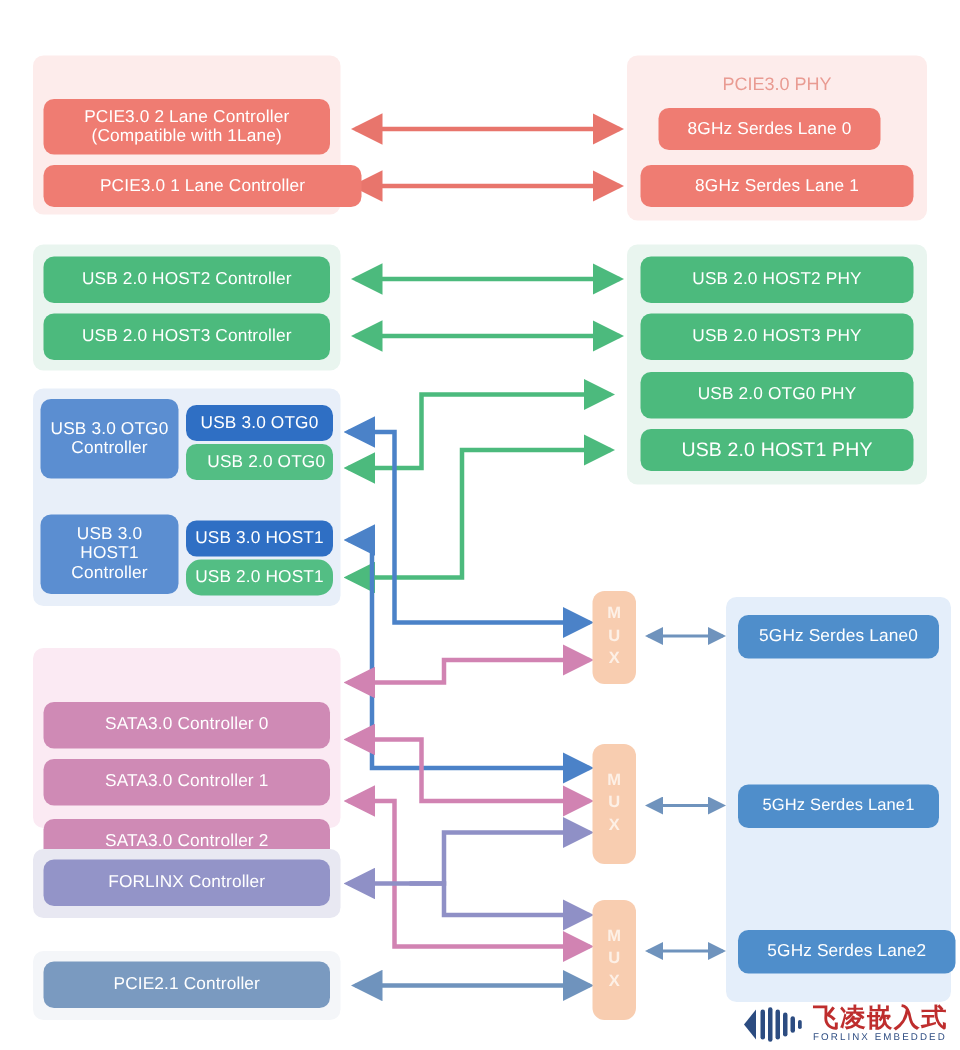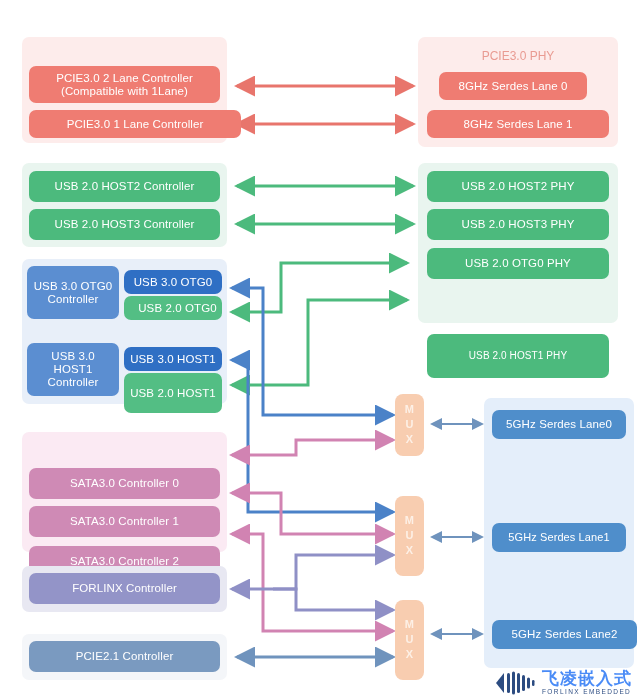--- a/index.html
+++ b/index.html
@@ -50,21 +50,21 @@
 
   
   #wires{position:absolute;left:0;top:0;width:640px;height:700px;pointer-events:none;}
 
   
   #wm{
     position:absolute;right:8px;bottom:4px;
     display:flex;align-items:center;gap:6px;opacity:.92;
   }
   #wm .wm-txt{display:flex;flex-direction:column;line-height:1;}
-  #wm .wm-cn{font-size:17px;font-weight:700;color:#3b82f6;letter-spacing:1px;}
+  #wm .wm-cn{font-size:17px;font-weight:700;color:#b91c1c;letter-spacing:1px;}
   #wm .wm-en{font-size:6.5px;color:#1b3d77;letter-spacing:1.4px;margin-top:2px;}
 </style>
 </head>
 <body>
 
 <div id="stage">
 
   <svg id="wires" viewBox="0 0 640 700">
     <defs>
       <marker id="aR-red" markerWidth="7" markerHeight="7" refX="6" refY="3.5" orient="auto">
@@ -180,21 +180,21 @@
 
   <div class="blk blue" style="left:27px;top:343px;width:92px;height:53px;font-size:11.5px;">
     <span style="display:block;">
       <span>USB 3.0 HOST1</span><br>
       <span>Controller</span>
     </span>
   </div>
   <div class="blk blue-d" style="left:124px;top:347px;width:98px;height:24px;font-size:11.5px;">
       <span>USB 3.0 HOST1</span>
     </div>
-  <div class="blk green2" style="left:124px;top:373px;width:98px;height:40px;font-size:11.5px;">
+  <div class="blk green2" style="left:124px;top:373px;width:98px;height:24px;font-size:11.5px;border-radius:10px;">
       <span>USB 2.0 HOST1</span>
     </div>
 
   <div class="panel sata" style="left:22px;top:432px;width:205px;height:120px;"></div>
   <div class="blk pink" style="left:29px;top:440px;width:191px;height:31px;font-size:11.5px;">
       <span>SATA3.0 Controller 0</span>
     </div>
   <div class="blk pink" style="left:29px;top:478px;width:191px;height:31px;font-size:11.5px;">
       <span>SATA3.0 Controller 1</span>
     </div>
@@ -224,21 +224,21 @@
   <div class="panel phy2" style="left:418px;top:163px;width:200px;height:160px;"></div>
   <div class="blk green" style="left:427px;top:171px;width:182px;height:31px;font-size:11.5px;">
       <span>USB 2.0  HOST2  PHY</span>
     </div>
   <div class="blk green" style="left:427px;top:209px;width:182px;height:31px;font-size:11.5px;">
       <span>USB 2.0  HOST3  PHY</span>
     </div>
   <div class="blk green" style="left:427px;top:248px;width:182px;height:31px;font-size:11.5px;">
       <span>USB 2.0  OTG0  PHY</span>
     </div>
-  <div class="blk green" style="left:427px;top:286px;width:182px;height:44px;font-size:10px;margin-top:48px;">
+  <div class="blk green" style="left:427px;top:286px;width:182px;height:28px;font-size:13px;">
       <span>USB 2.0  HOST1  PHY</span>
     </div>
 
   <div class="blk mux" style="left:395px;top:394px;width:29px;height:62px;">
     <span>M</span>
     <span>U</span>
     <span>X</span>
   </div>
   <div class="blk mux" style="left:395px;top:496px;width:29px;height:80px;">
     <span>M</span>

